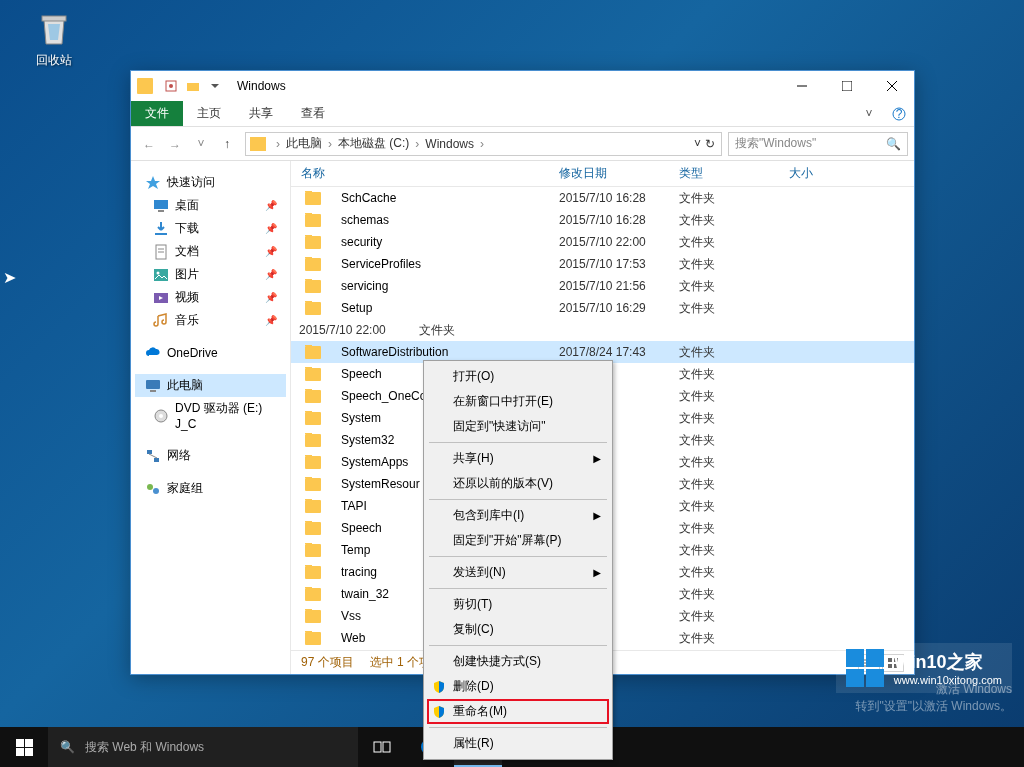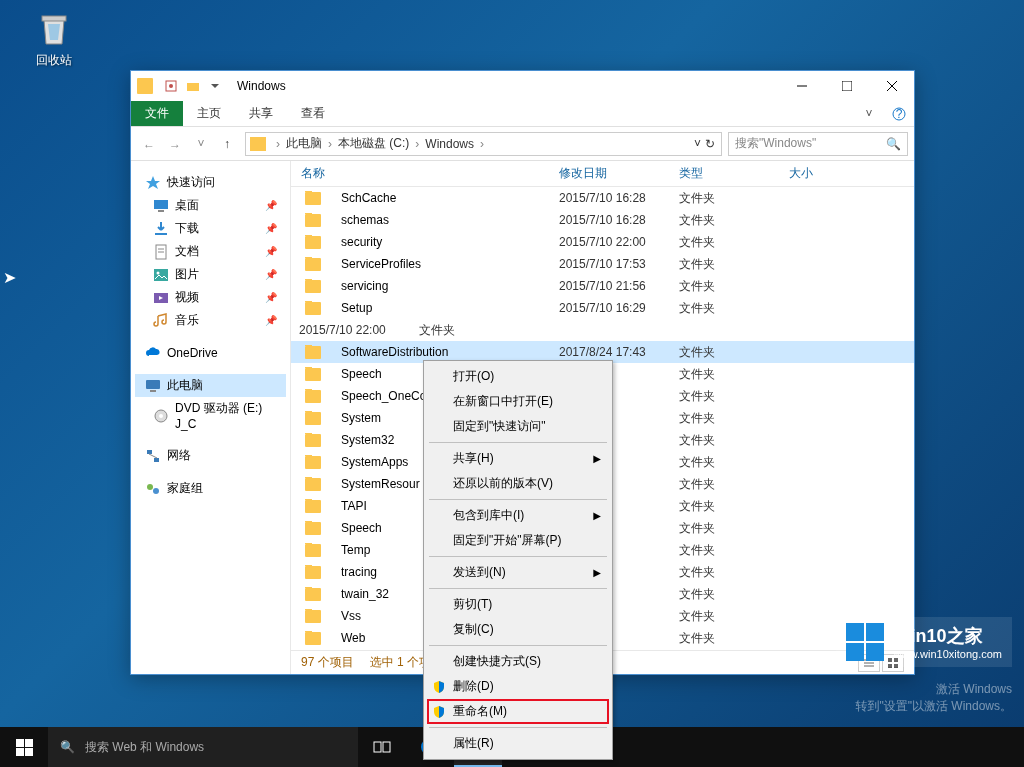--- a/index.html
+++ b/index.html
@@ -72,21 +72,21 @@
 .cm-item { padding: 4px 8px 4px 26px; position: relative; color: #000; display: flex; align-items: center; }
 .cm-item.highlighted { outline: 2px solid #e81123; outline-offset: -2px; }
 .cm-sep { height: 1px; background: #c0c0c0; margin: 3px 2px; }
 .cm-item .arrow { margin-left: auto; font-size: 10px; }
 .cm-item .shield { position: absolute; left: 5px; width: 14px; height: 14px; }
 
 .watermark { position: absolute; right: 12px; bottom: 52px; color: rgba(255,255,255,0.45); text-align: right; }
 .watermark .wl1 { font-size: 12px; }
 .watermark .wl2 { font-size: 12px; }
 
-.brand-logo { position: absolute; right: 12px; bottom: 100px; display: flex; align-items: center; gap: 10px; background: rgba(255,255,255,0.1); padding: 6px 10px; }
+.brand-logo { position: absolute; right: 12px; bottom: 74px; display: flex; align-items: center; gap: 10px; background: rgba(255,255,255,0.1); padding: 6px 10px; }
 .brand-logo .logo-sq { display: grid; grid-template-columns: 18px 18px; grid-template-rows: 18px 18px; gap: 2px; }
 .brand-logo .sq { background: #1a8cdd; }
 .brand-logo .btxt { color: #fff; }
 .brand-logo .btxt .l1 { font-size: 18px; font-weight: bold; }
 .brand-logo .btxt .l2 { font-size: 11px; }
 
 .taskbar { position: absolute; bottom: 0; left: 0; right: 0; height: 40px; background: #101010; display: flex; align-items: center; }
 .start-btn { width: 48px; height: 40px; display: flex; align-items: center; justify-content: center; }
 .start-btn .win-logo { display: grid; grid-template-columns: 8px 8px; grid-template-rows: 8px 8px; gap: 1px; }
 .start-btn .wsq { background: #fff; }

